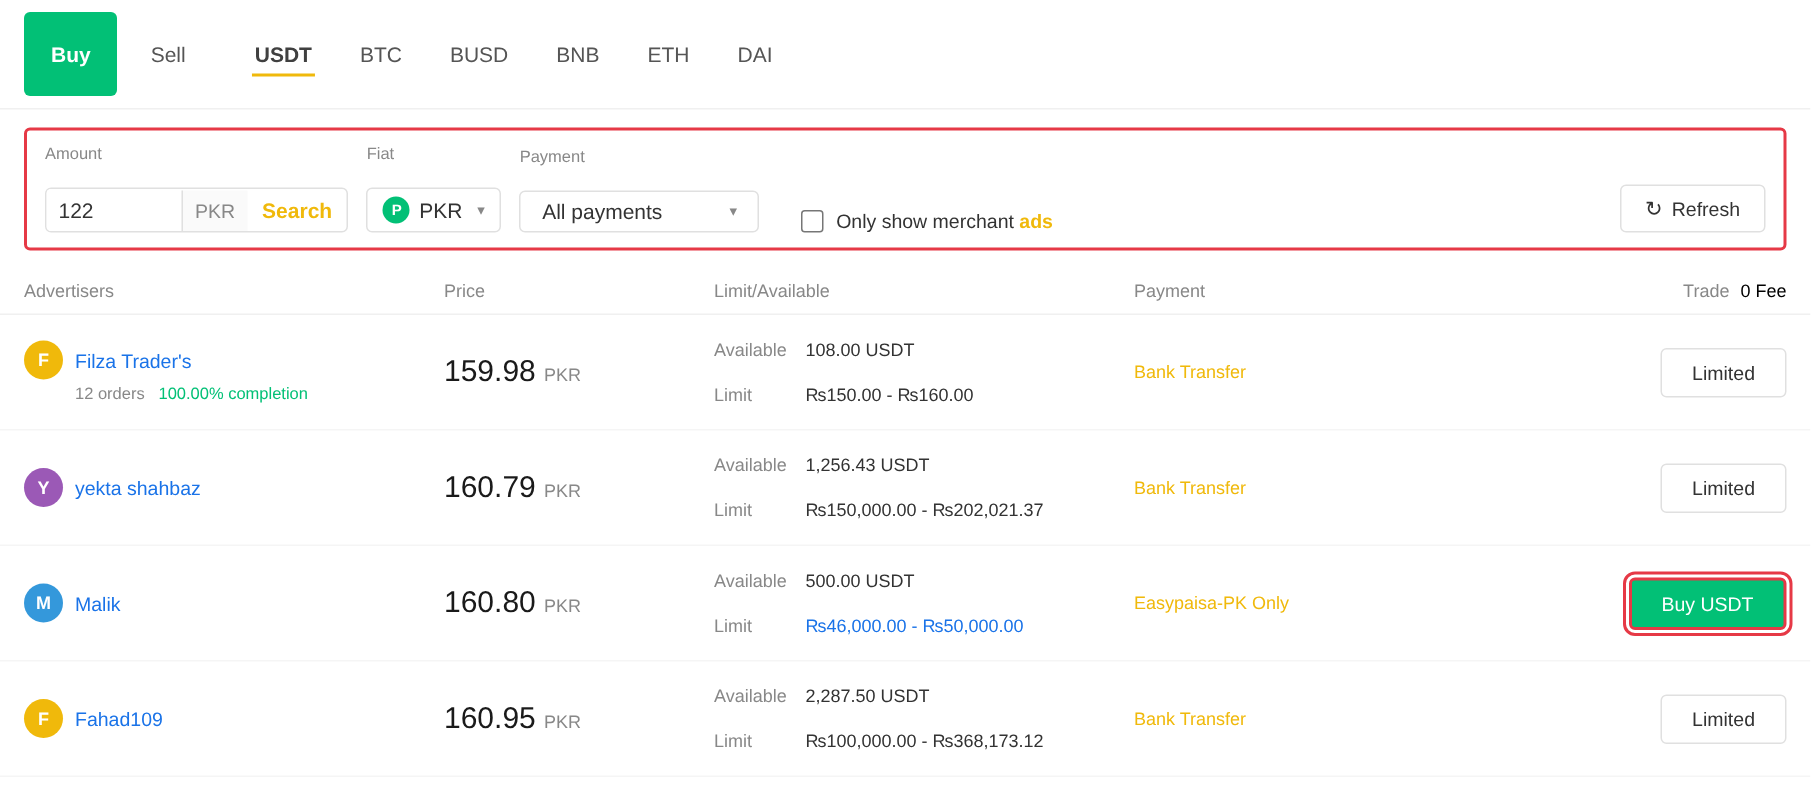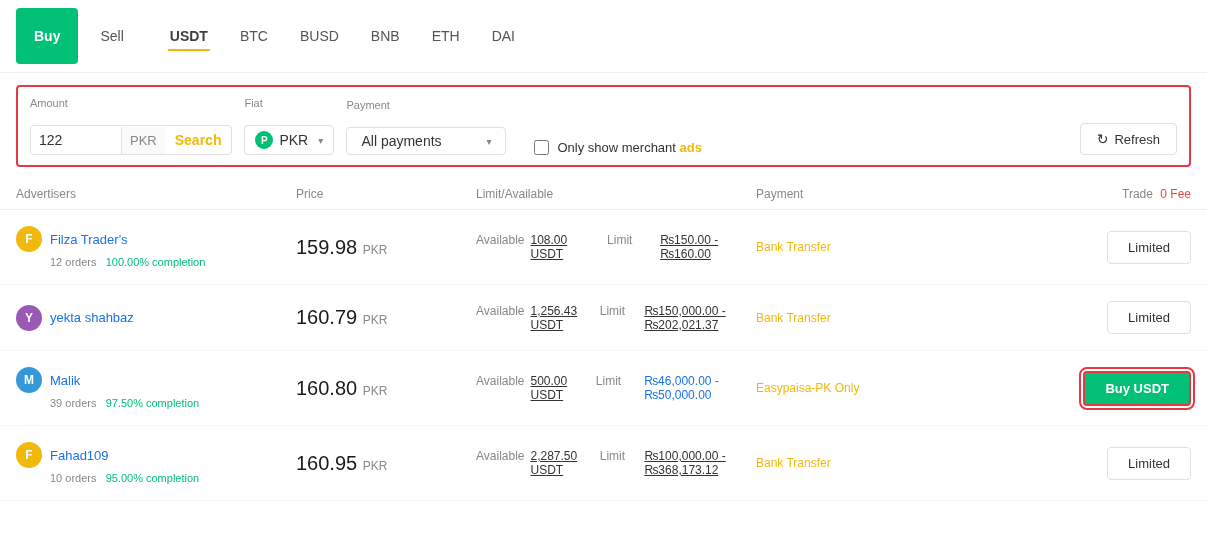--- a/index.html
+++ b/index.html
@@ -30,48 +30,48 @@
     .payment-label { font-size: 14px; color: #333; }
 
     .merchant-check { display: flex; align-items: center; gap: 8px; margin-left: 16px; white-space: nowrap; }
     .merchant-check input { width: 15px; height: 15px; cursor: pointer; }
     .merchant-link { color: #f0b90b; font-weight: 600; text-decoration: none; }
 
     .refresh-btn { margin-left: auto; border: 1px solid #e0e0e0; background: #fff; border-radius: 4px; padding: 7px 16px; cursor: pointer; font-size: 13px; color: #333; display: flex; align-items: center; gap: 6px; white-space: nowrap; }
     .refresh-icon { font-size: 14px; }
 
     .table-header { display: grid; grid-template-columns: 280px 180px 280px 200px 1fr; padding: 8px 16px; color: #888; font-size: 12px; border-bottom: 1px solid #f0f0f0; }
-    .fee-badge { color: #ef4444; font-size: 12px; margin-left: 4px; }
+    .fee-badge { color: #000000; font-size: 12px; margin-left: 4px; }
 
     .advertiser-row { display: grid; grid-template-columns: 280px 180px 280px 200px 1fr; padding: 16px 16px; border-bottom: 1px solid #f5f5f5; align-items: center; }
 
     .advertiser-info { display: flex; flex-direction: column; gap: 4px; }
     .advertiser-name-row { display: flex; align-items: center; gap: 8px; }
     .avatar { width: 26px; height: 26px; border-radius: 50%; display: flex; align-items: center; justify-content: center; color: #fff; font-size: 12px; font-weight: 700; }
     .avatar-f { background: #f0b90b; }
     .avatar-y { background: #9b59b6; }
     .avatar-m { background: #3498db; }
     .advertiser-name { color: #1a73e8; font-size: 13px; font-weight: 500; cursor: pointer; }
     .advertiser-stats { font-size: 11px; color: #888; padding-left: 34px; }
     .stat-highlight { color: #02c076; }
 
     .price-cell { font-size: 20px; font-weight: 500; color: #1a1a1a; }
     .price-currency { font-size: 12px; color: #888; font-weight: 400; }
 
-    .limit-cell { display: flex; gap: 16px; font-size: 12px; }
+    .limit-cell { display: flex; flex-direction: column; gap: 16px; font-size: 12px; }
     .limit-row { display: flex; gap: 6px; }
     .limit-key { color: #888; width: 55px; }
-    .limit-val { color: #333; text-decoration: underline; }
+    .limit-val { color: #333; }
     .limit-val-highlight { color: #1a73e8; }
 
     .payment-cell { font-size: 12px; color: #f0b90b; }
 
     .trade-cell { display: flex; justify-content: flex-end; }
     .btn-limited { border: 1px solid #e0e0e0; background: #fff; border-radius: 4px; padding: 8px 20px; font-size: 13px; color: #333; cursor: pointer; white-space: nowrap; }
-    .btn-buy-usdt { border: 2px solid #e63946; border-radius: 4px; padding: 8px 20px; font-size: 13px; font-weight: 700; color: #fff; background: #02c076; cursor: pointer; white-space: nowrap; }
+    .btn-buy-usdt { border: 2px solid #e63946; border-radius: 4px; padding: 8px 20px; font-size: 13px; font-weight: 400; color: #fff; background: #02c076; cursor: pointer; white-space: nowrap; }
   </style>
 </head>
 <body>
 
 <div>
   <div class="top-bar">
     <button class="btn-buy">Buy</button>
     <button class="btn-sell">Sell</button>
     <div class="currency-tabs">
       <button class="currency-tab active">USDT</button>
@@ -186,23 +186,20 @@
     <div class="trade-cell">
       <button class="btn-limited">Limited</button>
     </div>
   </div>
     <div class="advertiser-row" style="background: rgb(255, 255, 255);">
     <div class="advertiser-info">
       <div class="advertiser-name-row">
         <div class="avatar avatar-m">M</div>
         <span class="advertiser-name">Malik</span>
       </div>
-      <div class="advertiser-stats">
-        39 orders &nbsp; <span class="stat-highlight">97.50% completion</span>
-      </div>
     </div>
     <div class="price-cell">
       160.80 <span class="price-currency">PKR</span>
     </div>
     <div class="limit-cell">
       <div class="limit-row">
         <span class="limit-key">Available</span>
         <span class="limit-val">500.00 USDT</span>
       </div>
       <div class="limit-row">
@@ -214,23 +211,20 @@
     <div class="trade-cell">
       <button class="btn-buy-usdt" style="outline: 2px solid #e63946; outline-offset: 2px;">Buy USDT</button>
     </div>
   </div>
     <div class="advertiser-row">
     <div class="advertiser-info">
       <div class="advertiser-name-row">
         <div class="avatar avatar-f">F</div>
         <span class="advertiser-name">Fahad109</span>
       </div>
-      <div class="advertiser-stats">
-        10 orders &nbsp; <span class="stat-highlight">95.00% completion</span>
-      </div>
     </div>
     <div class="price-cell">
       160.95 <span class="price-currency">PKR</span>
     </div>
     <div class="limit-cell">
       <div class="limit-row">
         <span class="limit-key">Available</span>
         <span class="limit-val">2,287.50 USDT</span>
       </div>
       <div class="limit-row">

